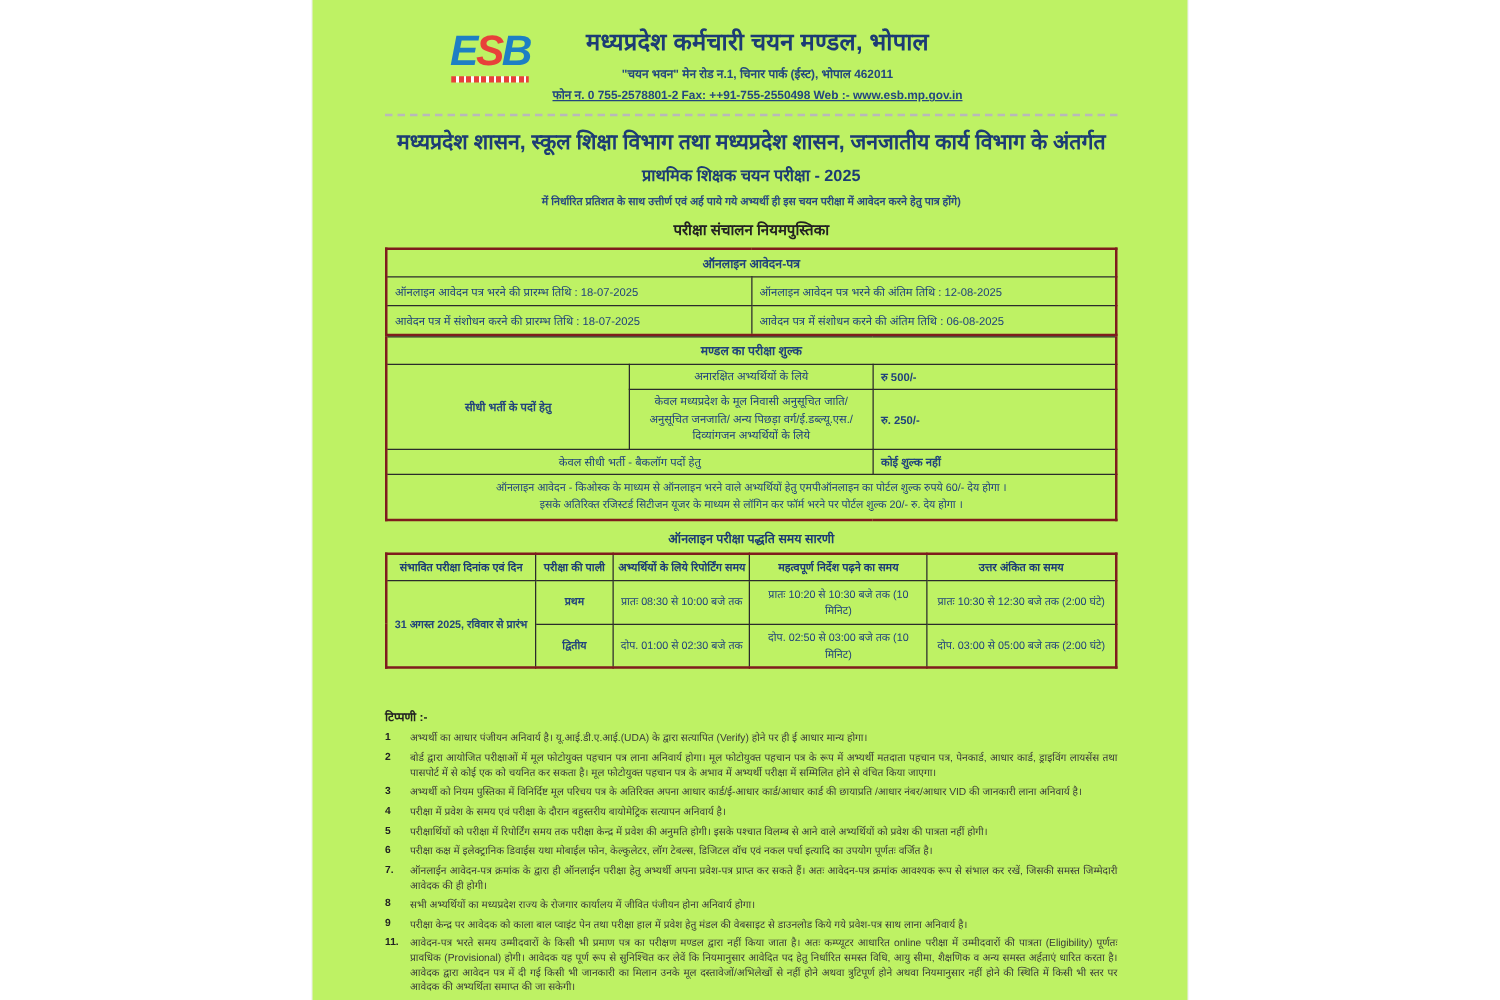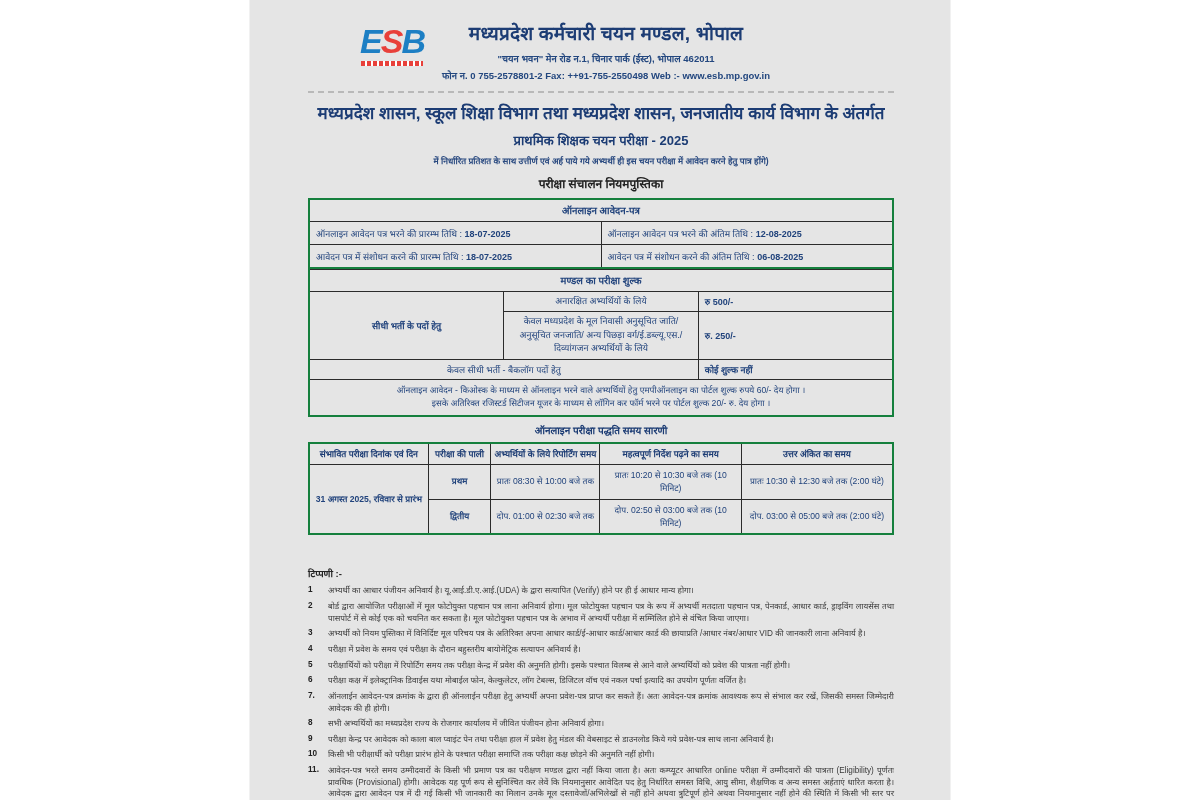--- a/index.html
+++ b/index.html
@@ -3,48 +3,48 @@
 <meta charset="utf-8">
 <style>
   * { margin: 0; padding: 0; box-sizing: border-box; }
   html, body { background: #ffffff; }
   body {
     width: 1200px; height: 800px; overflow: hidden;
     font-family: "Liberation Sans", "DejaVu Sans", sans-serif;
     color: #1e4178;
   }
   .page {
-    width: 700px; height: 800px; margin: 0 auto; background: #e5e5e5;
+    width: 700px; height: 800px; margin: 0 auto; background: #bef264;
     box-shadow: 0 0 0 1px #f1f1f1; padding: 20px 56px 10px 58px;
   }
   
   .header { position: relative; text-align: center; padding-left: 10px; }
   .logo { position: absolute; left: 48px; top: 4px; width: 72px; text-align: center; }
   .logo-letters { font-weight: 900; font-size: 34px; line-height: 34px; letter-spacing: -2px; font-style: italic; }
   .l-blue { color: #1d7fc4; }
   .l-red  { color: #e8403a; }
   .logo-bar { margin: 3px auto 0; width: 62px; height: 5px;
     background: repeating-linear-gradient(90deg,#e8403a 0 4px,#ffffff 4px 6px); }
   .org-name { font-size: 19px; font-weight: bold; color: #1c3c74; letter-spacing: 0.2px; }
   .org-address { font-size: 9.5px; font-weight: bold; color: #23477f; margin-top: 6px; }
-  .org-contact { font-size: 9.5px; font-weight: bold; color: #23477f; margin-top: 4px; }
+  .org-contact { font-size: 9.5px; font-weight: bold; color: #23477f; margin-top: 4px; text-decoration: underline; }
   .dash-sep { border: 0; border-top: 2px dashed #b9b9b9; margin: 9px 0 8px; }
   .dept-line { text-align: center; font-size: 17px; font-weight: bold; color: #1c3c74; }
   .exam-title { text-align: center; font-size: 13px; font-weight: bold; color: #1c3c74; margin-top: 7px; }
   .paren-note { text-align: center; font-size: 8.6px; font-weight: bold; color: #2a4a80; margin-top: 6px; line-height: 1.5; }
   .rulebook-title { text-align: center; font-size: 12px; font-weight: bold; color: #222222; margin: 7px 0 6px; }
   
   table { width: 100%; border-collapse: collapse; table-layout: fixed; }
   table, td, th { border: 1px solid #2b2b2b; }
-  table { border: 2px solid #15803d; }
+  table { border: 2px solid #7f1d1d; }
   td { font-size: 9px; color: #21437c; padding: 3px 6px; vertical-align: middle; }
   .t-title { text-align: center; font-weight: bold; font-size: 9.8px; padding: 4px 0; }
   .app-table td { height: 23px; }
   .lbl { font-weight: normal; }
-  .val { font-weight: bold; }
+  .val { font-weight: normal; }
   .exam-date-val { text-align: center; font-weight: bold; font-size: 10.5px; }
   .fee-table { border-top: none; }
   .fee-left { width: 62px; text-align: center; font-weight: bold; }
   .fee-desc { text-align: center; line-height: 1.5; }
   .fee-amt { width: 132px; text-align: left; font-weight: bold; }
   .backlog-lbl { text-align: center; }
   .portal-note { text-align: center; line-height: 1.55; font-size: 8.6px; padding: 4px 2px; }
   .sched-caption { text-align: center; font-weight: bold; font-size: 10px; color: #1c3c74; margin: 6px 0 5px; }
   .sched-table th { font-size: 8.8px; color: #1c3c74; padding: 4px 3px; line-height: 1.4; }
   .sched-table td { text-align: center; line-height: 1.5; font-size: 8.6px; padding: 4px 3px; }
@@ -183,23 +183,19 @@
       </div>
     <div class="note-row">
         <span class="note-num">8</span>
         <span class="note-text">सभी अभ्यर्थियों का मध्यप्रदेश राज्य के रोजगार कार्यालय में जीवित पंजीयन होना अनिवार्य होगा।</span>
       </div>
     <div class="note-row">
         <span class="note-num">9</span>
         <span class="note-text">परीक्षा केन्द्र पर आवेदक को काला बाल प्वाइंट पेन तथा परीक्षा हाल में प्रवेश हेतु मंडल की वेबसाइट से डाउनलोड किये गये प्रवेश-पत्र साथ लाना अनिवार्य है।</span>
       </div>
     <div class="note-row">
-        <span class="note-num">10</span>
-        <span class="note-text">किसी भी परीक्षार्थी को परीक्षा प्रारंभ होने के पश्चात परीक्षा समाप्ति तक परीक्षा कक्ष छोड़ने की अनुमति नहीं होगी।</span>
-      </div>
-    <div class="note-row">
         <span class="note-num">11.</span>
         <span class="note-text">आवेदन-पत्र भरते समय उम्मीदवारों के किसी भी प्रमाण पत्र का परीक्षण मण्डल द्वारा नहीं किया जाता है। अतः कम्प्यूटर आधारित online परीक्षा में उम्मीदवारों की पात्रता (Eligibility) पूर्णतः प्रावधिक (Provisional) होगी। आवेदक यह पूर्ण रूप से सुनिश्चित कर लेवें कि नियमानुसार आवेदित पद हेतु निर्धारित समस्त विधि, आयु सीमा, शैक्षणिक व अन्य समस्त अर्हताएं धारित करता है। आवेदक द्वारा आवेदन पत्र में दी गई किसी भी जानकारी का मिलान उनके मूल दस्तावेजों/अभिलेखों से नहीं होने अथवा त्रुटिपूर्ण होने अथवा नियमानुसार नहीं होने की स्थिति में किसी भी स्तर पर आवेदक की अभ्यर्थिता समाप्त की जा सकेगी।</span>
       </div>
 
   </div>
 
 </div>
 
 </body></html>

